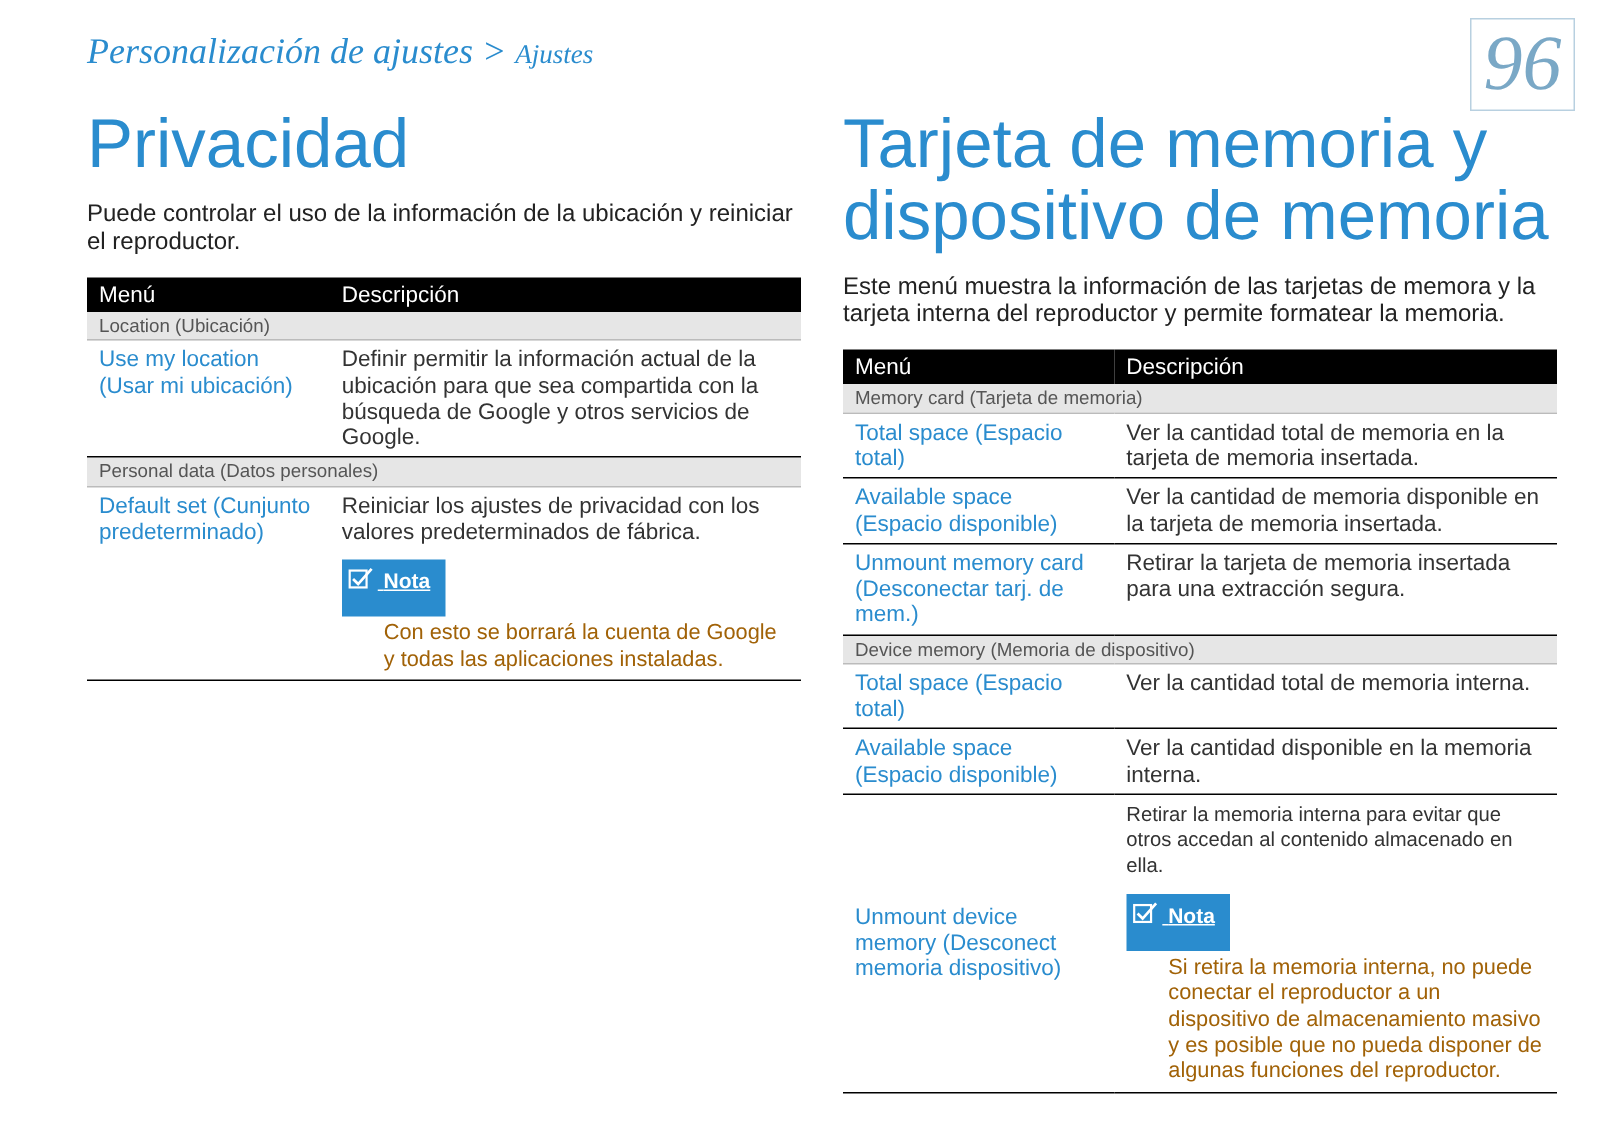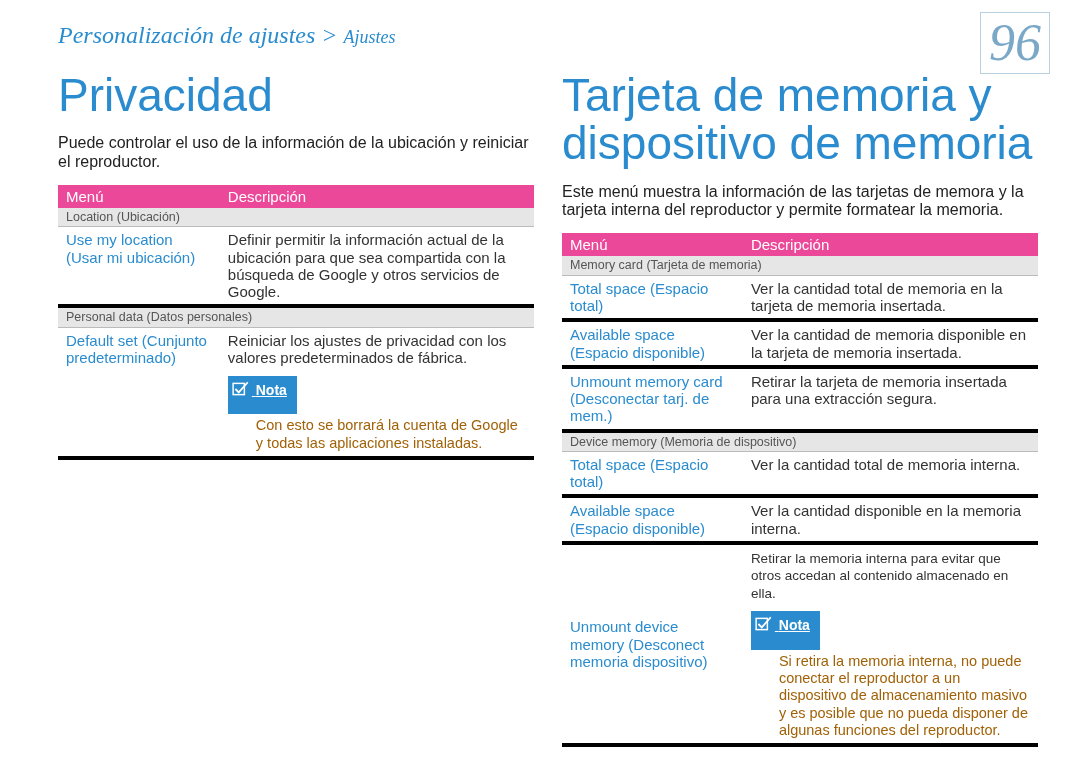--- a/index.html
+++ b/index.html
@@ -56,39 +56,39 @@
     color: #222;
     margin: 15px 0 14px 0;
     line-height: 1.15;
   }
   table.info {
     width: 100%;
     border-collapse: collapse;
     font-size: 15px;
   }
   table.info th {
-    background: #ec4899;
+    background: #000000;
     color: #fff;
     font-weight: normal;
     text-align: left;
     padding: 3px 8px;
     font-size: 15px;
   }
   table.info th.col-menu { width: 34%; }
   table.info tr.cat td {
     background: #e6e6e6;
     font-size: 12.5px;
     color: #555;
     padding: 2px 8px;
     border-bottom: 1px solid #bbb;
   }
   table.info td {
     padding: 4px 8px;
     vertical-align: top;
-    border-bottom: 4px solid #000000;
+    border-bottom: 1px solid #000000;
     line-height: 1.15;
     font-size: 15px;
   }
   table.info td.menu {
     color: #2a8cce;
   }
   .small { font-size: 13.5px; line-height:1.15;}
   .nota-box {
     margin-top: 10px;
   }

